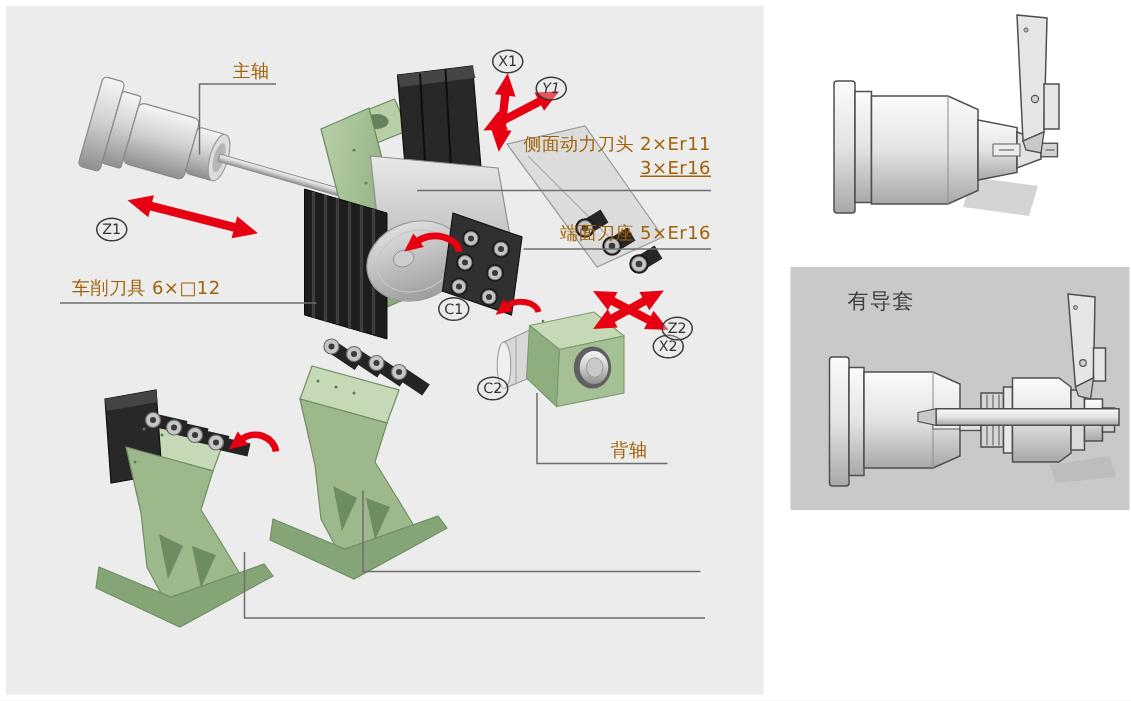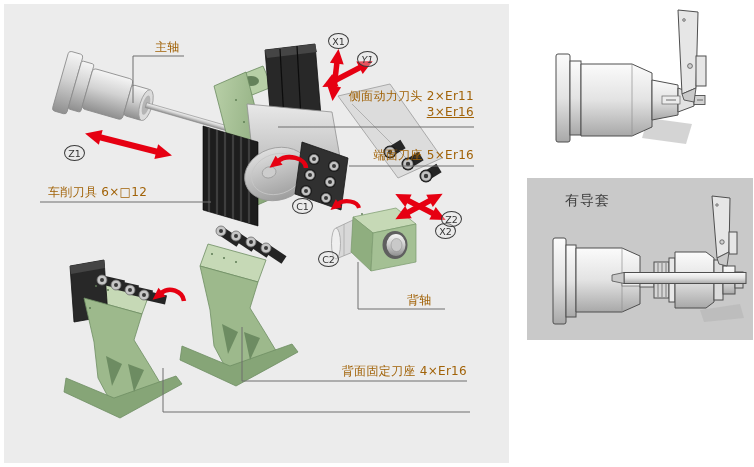--- a/index.html
+++ b/index.html
@@ -297,21 +297,20 @@
       <path d="M184,301 A14,13 0 0 0 161,293" stroke-width="4.5" marker-end="url(#ah)"></path>
     </g>
   </svg>
 
   <span class="lbl" style="left:155px;top:41px;">主轴</span>
   <span class="lbl" style="left:48px;top:186px;">车削刀具 6×□12</span>
   <span class="lbl r" style="right:280px;top:90px;">侧面动力刀头 2×Er11</span>
   <span class="lbl r" style="right:280px;top:106px;text-decoration:underline;">3×Er16</span>
   <span class="lbl r" style="right:280px;top:149px;">端面刀座 5×Er16</span>
   <span class="lbl" style="left:381px;top:294px;margin-left:26px;">背轴</span>
-  <span class="lbl r" style="right:287px;top:365px;">背面固定刀座 4×Er16</span>
 
   <span class="badge" style="left:64px;top:145px;">Z1</span>
   <span class="badge" style="left:328px;top:33px;">X1</span>
   <span class="badge" style="left:357px;top:51px;font-style:italic;">Y1</span>
   <span class="badge" style="left:292px;top:198px;">C1</span>
   <span class="badge" style="left:318px;top:211px;margin-top:40px;">C2</span>
   <span class="badge" style="left:435px;top:183px;margin-top:40px;">X2</span>
   <span class="badge" style="left:441px;top:211px;">Z2</span>
 
 </div>

